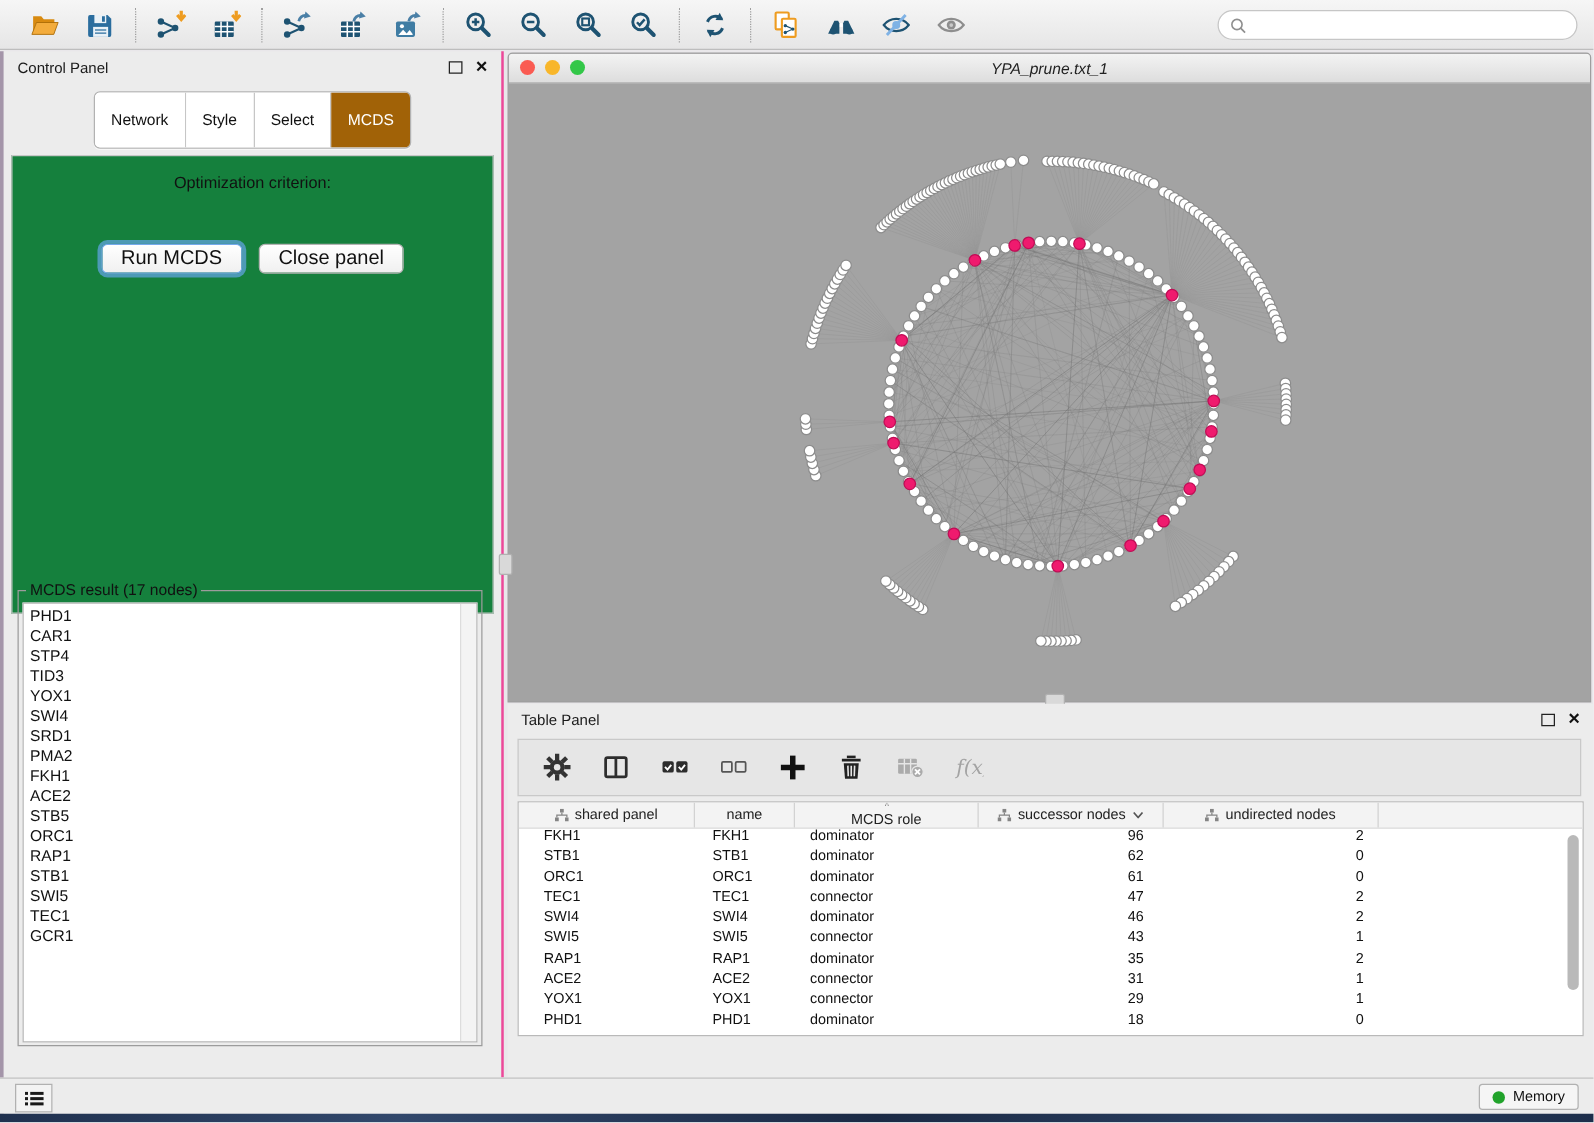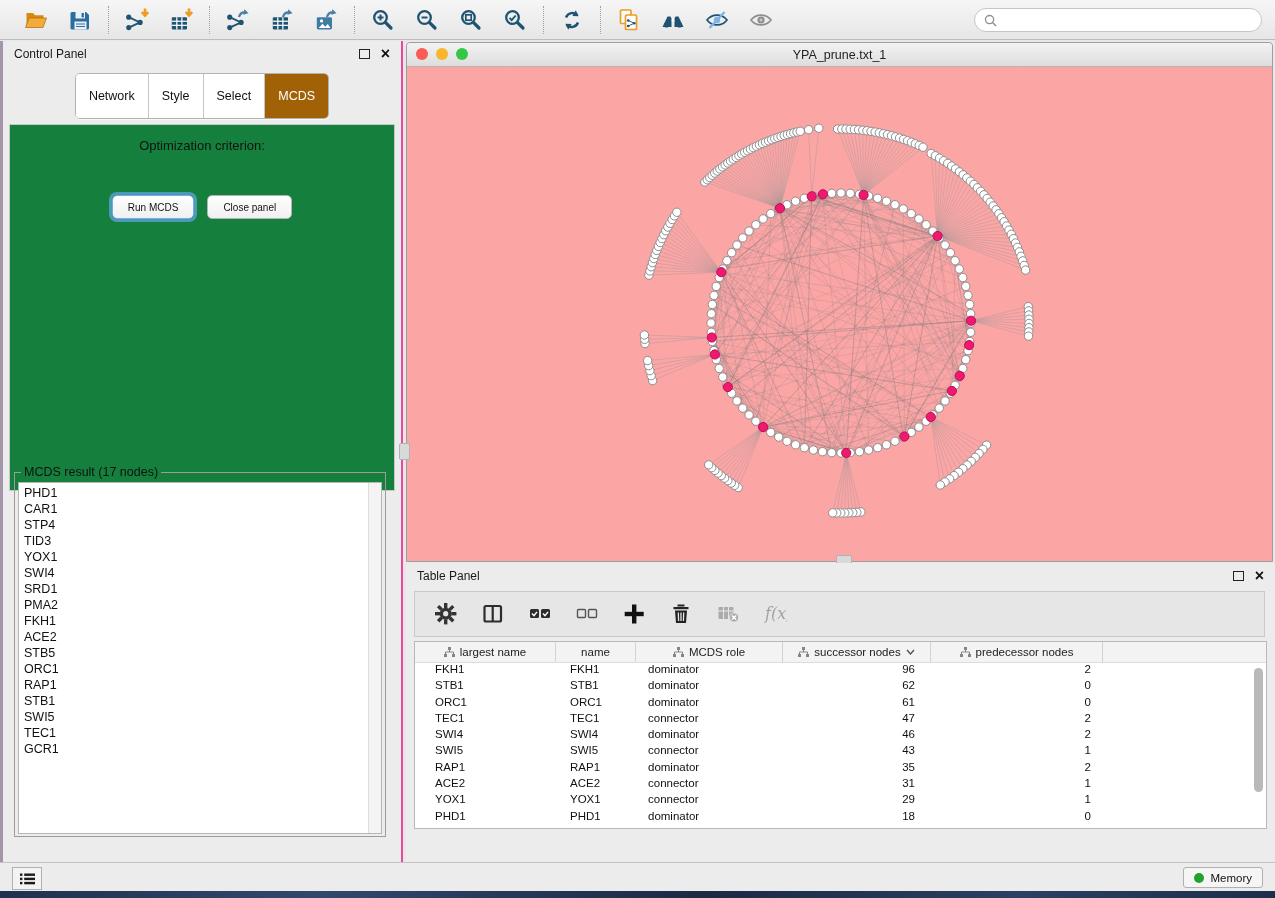--- a/index.html
+++ b/index.html
@@ -34,31 +34,31 @@
     border-right:2px solid #ec4899;box-sizing:border-box;}
   .cp-tabs{position:absolute;left:0;width:100%;top:32px;display:flex;justify-content:center;}
   .cp-content{position:absolute;left:6px;top:55px;width:384px;height:365px;border:1px solid #c7c7c7;background:#15803d;margin-top:28px;}
   .crit-label{position:absolute;left:0;width:100%;top:13px;text-align:center;font-size:13px;color:#111;}
   .dropdown{position:absolute;left:38px;top:37px;width:313px;height:24px;background:#fff;border:1px solid #b0b0b0;
     border-radius:5px;font-size:12.5px;color:#111;display:flex;align-items:center;padding-left:9px;box-sizing:border-box;cursor:pointer;}
   .dd-stepper{position:absolute;right:1px;top:1px;bottom:1px;width:19px;border-radius:4px;
     background:linear-gradient(#66aefd,#1e78ec);display:flex;flex-direction:column;align-items:center;justify-content:center;gap:2px;}
   .btn-row{position:absolute;left:0;width:100%;top:70px;display:flex;justify-content:center;gap:13px;}
   .btn{height:24px;border:1px solid #b3b3b3;border-radius:5px;background:linear-gradient(#ffffff,#f0f0f0);
-    font-size:10px;color:#111;padding:0 15px;font-family:"Liberation Sans",sans-serif;cursor:pointer;}
+    font-size:16px;color:#111;padding:0 15px;font-family:"Liberation Sans",sans-serif;cursor:pointer;}
   .btn.focused{box-shadow:0 0 0 3px rgba(108,168,248,.65);border-color:#74a9ec;}
   .result-fieldset{position:absolute;left:11px;top:424px;width:372px;height:372px;border:1px solid #9c9c9c;
     margin:0;padding:3px;box-sizing:border-box;background:transparent;}
   .result-fieldset legend{font-size:12.5px;color:#111;padding:0 3px;margin-left:3px;}
   .result-list{position:relative;width:100%;height:352px;background:#fff;border:1px solid #b5b5b5;
     box-sizing:border-box;font-size:12.5px;line-height:16px;color:#111;padding:2px 0 0 5px;overflow:hidden;}
   .result-scroll{position:absolute;right:0;top:0;bottom:0;width:12px;background:#f4f4f4;border-left:1px solid #ddd;}
   
   .network-window{position:absolute;left:406px;top:42px;width:867px;height:520px;border:1px solid #9e9e9e;
-    border-radius:4px 4px 0 0;overflow:hidden;background:#fca5a5;box-sizing:border-box;}
+    border-radius:4px 4px 0 0;overflow:hidden;background:#a3a3a3;box-sizing:border-box;font-style:italic;}
   .net-titlebar{height:23px;background:linear-gradient(#f3f3f3,#dddddd);border-bottom:1px solid #b5b5b5;
     position:relative;display:flex;align-items:center;justify-content:center;font-size:12.5px;color:#222;}
   .traffic{position:absolute;left:9px;top:5px;display:flex;gap:8px;}
   .light{width:12px;height:12px;border-radius:50%;cursor:pointer;}
   .splitter-v{position:absolute;left:399px;top:443px;width:9px;height:15px;background:#d9d9d9;border:1px solid #b1b1b1;border-radius:2px;}
   .splitter-h{position:absolute;left:836px;top:555px;width:14px;height:8px;background:#d9d9d9;border:1px solid #b1b1b1;border-radius:2px;}
   
   .table-panel{position:absolute;left:406px;top:563px;width:869px;height:299px;background:#ececec;box-sizing:border-box;}
   .tp-toolbar{position:absolute;left:8px;top:28px;width:851px;height:46px;border:1px solid #c9c9c9;background:#e6e6e6;
     display:flex;align-items:center;gap:21px;padding:0 18px;box-sizing:border-box;}
@@ -1114,26 +1114,26 @@
       <div class="thead" id="thead">
           <div class="th" style="width: 141px;">
             <svg width="11" height="11" viewBox="0 0 11 11">
               <g fill="#858585">
                 <rect x="4" y="0" width="3" height="3"></rect>
                 <rect x="0" y="7" width="3" height="3"></rect>
                 <rect x="8" y="7" width="3" height="3"></rect>
               </g>
               <path d="M5.5 3 V5 M1.5 7 V5 H9.5 V7" fill="none" stroke="#858585" stroke-width="1"></path>
             </svg>
-            <span>largest name</span>
+            <span>shared panel</span>
           </div>
           <div class="th" style="width: 80px;">
             <span>name</span>
           </div>
-          <div class="th" style="width: 147px;">
+          <div class="th" style="width: 147px; flex-direction: column;">
             <svg width="11" height="11" viewBox="0 0 11 11">
               <g fill="#858585">
                 <rect x="4" y="0" width="3" height="3"></rect>
                 <rect x="0" y="7" width="3" height="3"></rect>
                 <rect x="8" y="7" width="3" height="3"></rect>
               </g>
               <path d="M5.5 3 V5 M1.5 7 V5 H9.5 V7" fill="none" stroke="#858585" stroke-width="1"></path>
             </svg>
             <span>MCDS role</span>
           </div>
@@ -1153,21 +1153,21 @@
           </div>
           <div class="th" style="width: 172px;">
             <svg width="11" height="11" viewBox="0 0 11 11">
               <g fill="#858585">
                 <rect x="4" y="0" width="3" height="3"></rect>
                 <rect x="0" y="7" width="3" height="3"></rect>
                 <rect x="8" y="7" width="3" height="3"></rect>
               </g>
               <path d="M5.5 3 V5 M1.5 7 V5 H9.5 V7" fill="none" stroke="#858585" stroke-width="1"></path>
             </svg>
-            <span>predecessor nodes</span>
+            <span>undirected nodes</span>
           </div>
         </div>
       <div id="tbody">
           <div class="trow">
             <div class="cell" style="width: 141px; padding-left: 20px;">FKH1</div>
             <div class="cell" style="width: 80px; padding-left: 14px;">FKH1</div>
             <div class="cell" style="width: 147px; padding-left: 12px;">dominator</div>
             <div class="cell" style="width: 148px; text-align: right; padding-right: 16px;">96</div>
             <div class="cell" style="width: 172px; text-align: right; padding-right: 12px;">2</div>
           </div>

